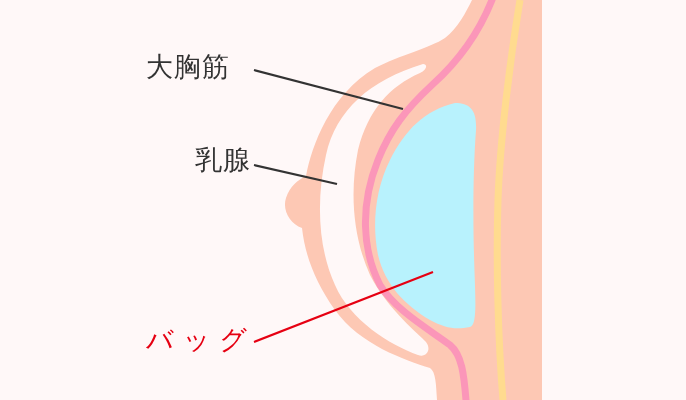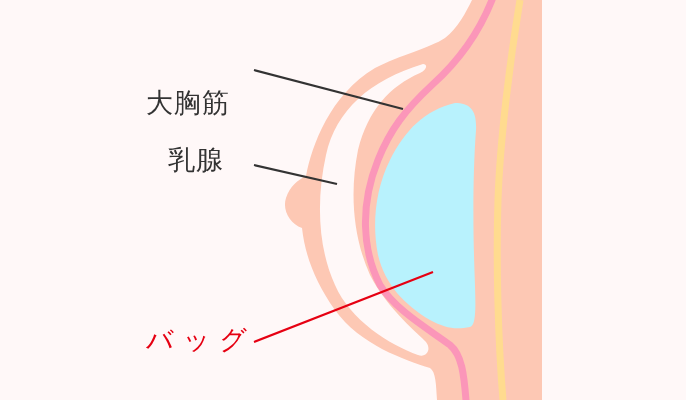--- a/index.html
+++ b/index.html
@@ -49,15 +49,15 @@
        C395,310 430,330 450,345
        C462,355 464,375 466,400"></path>
 
   <path fill="none" stroke="#ffdb8f" stroke-width="7" d="M520,0 C510,60 500,140 498,200 C496,260 498,340 503,400"></path>
 
   <line x1="254" y1="70" x2="403" y2="109" stroke="#333333" stroke-width="2.2"></line>
   <line x1="254" y1="165" x2="337" y2="184" stroke="#333333" stroke-width="2.2"></line>
   <line x1="254" y1="342" x2="433" y2="272" stroke="#e60012" stroke-width="2.2"></line>
 </svg>
 
-<div class="label dark" style="left:146px; top:53px;margin-top:36px;">大胸筋</div>
-<div class="label dark" style="left:168px; top:146px;">乳腺</div>
+<div class="label dark" style="left:146px; top:53px;">大胸筋</div>
+<div class="label dark" style="left:195px; top:146px;">乳腺</div>
 <div class="label red" style="left:146px; top:326px;">バッグ</div>
 
 </body></html>

